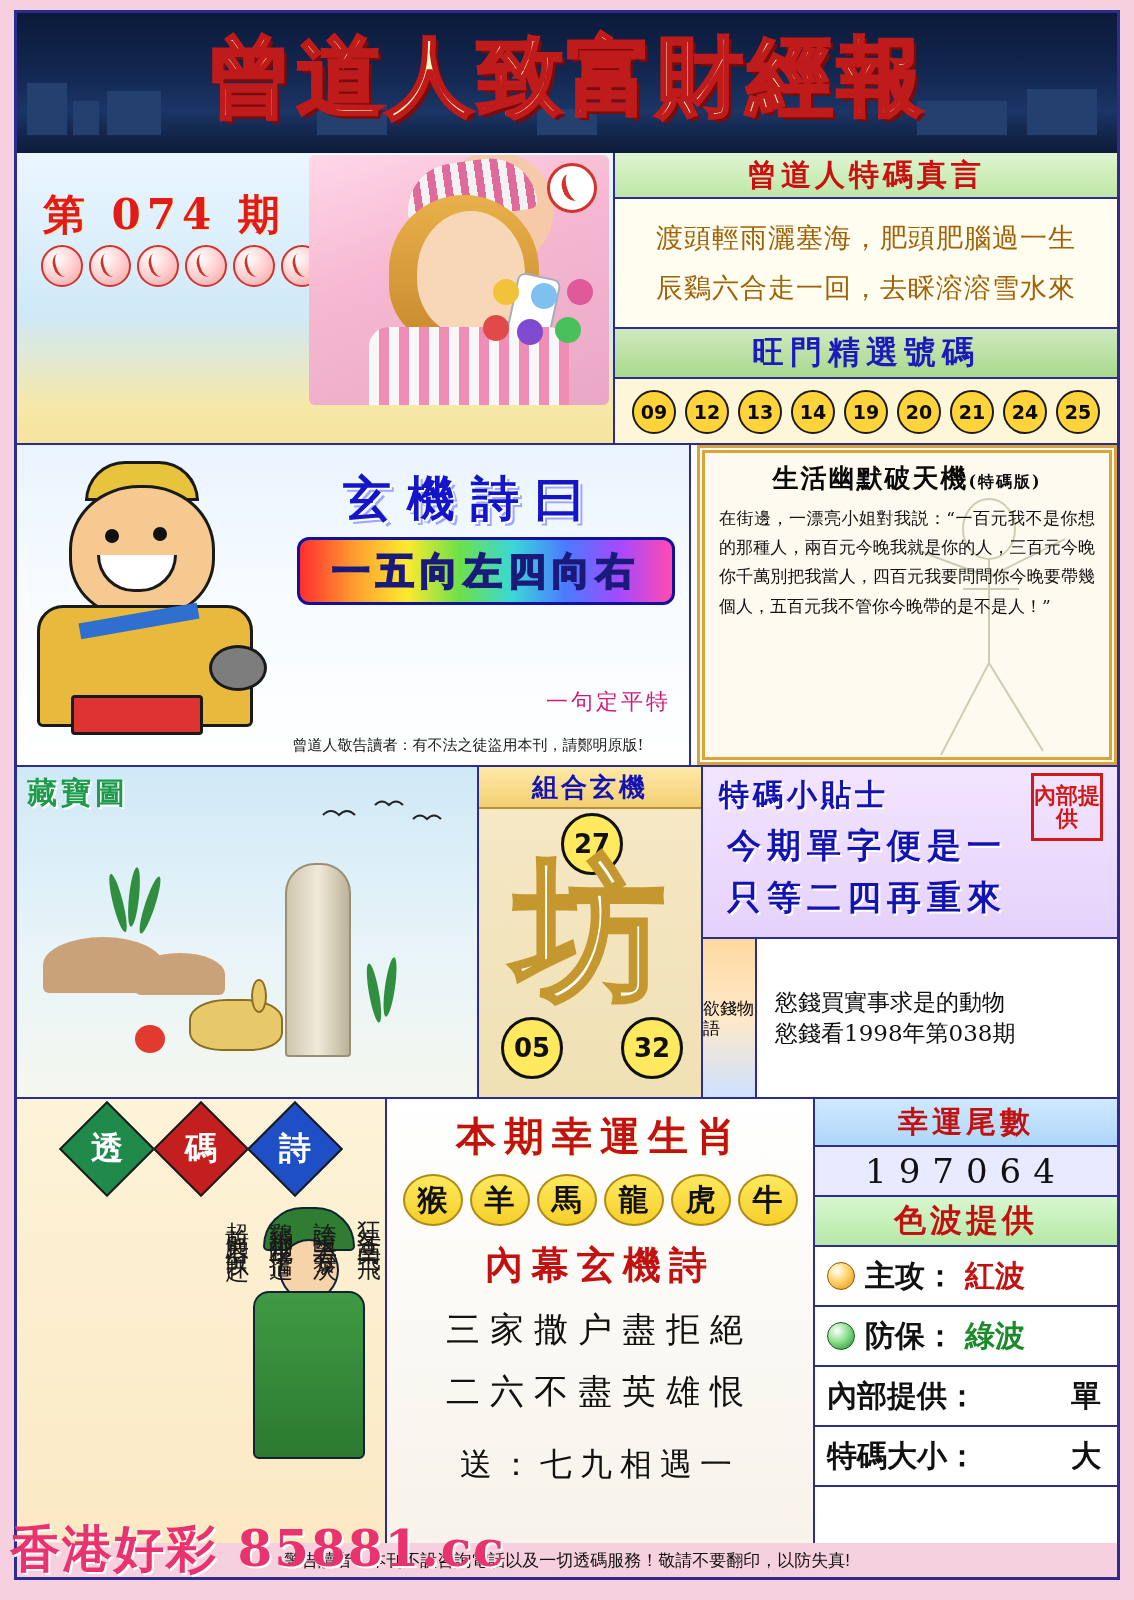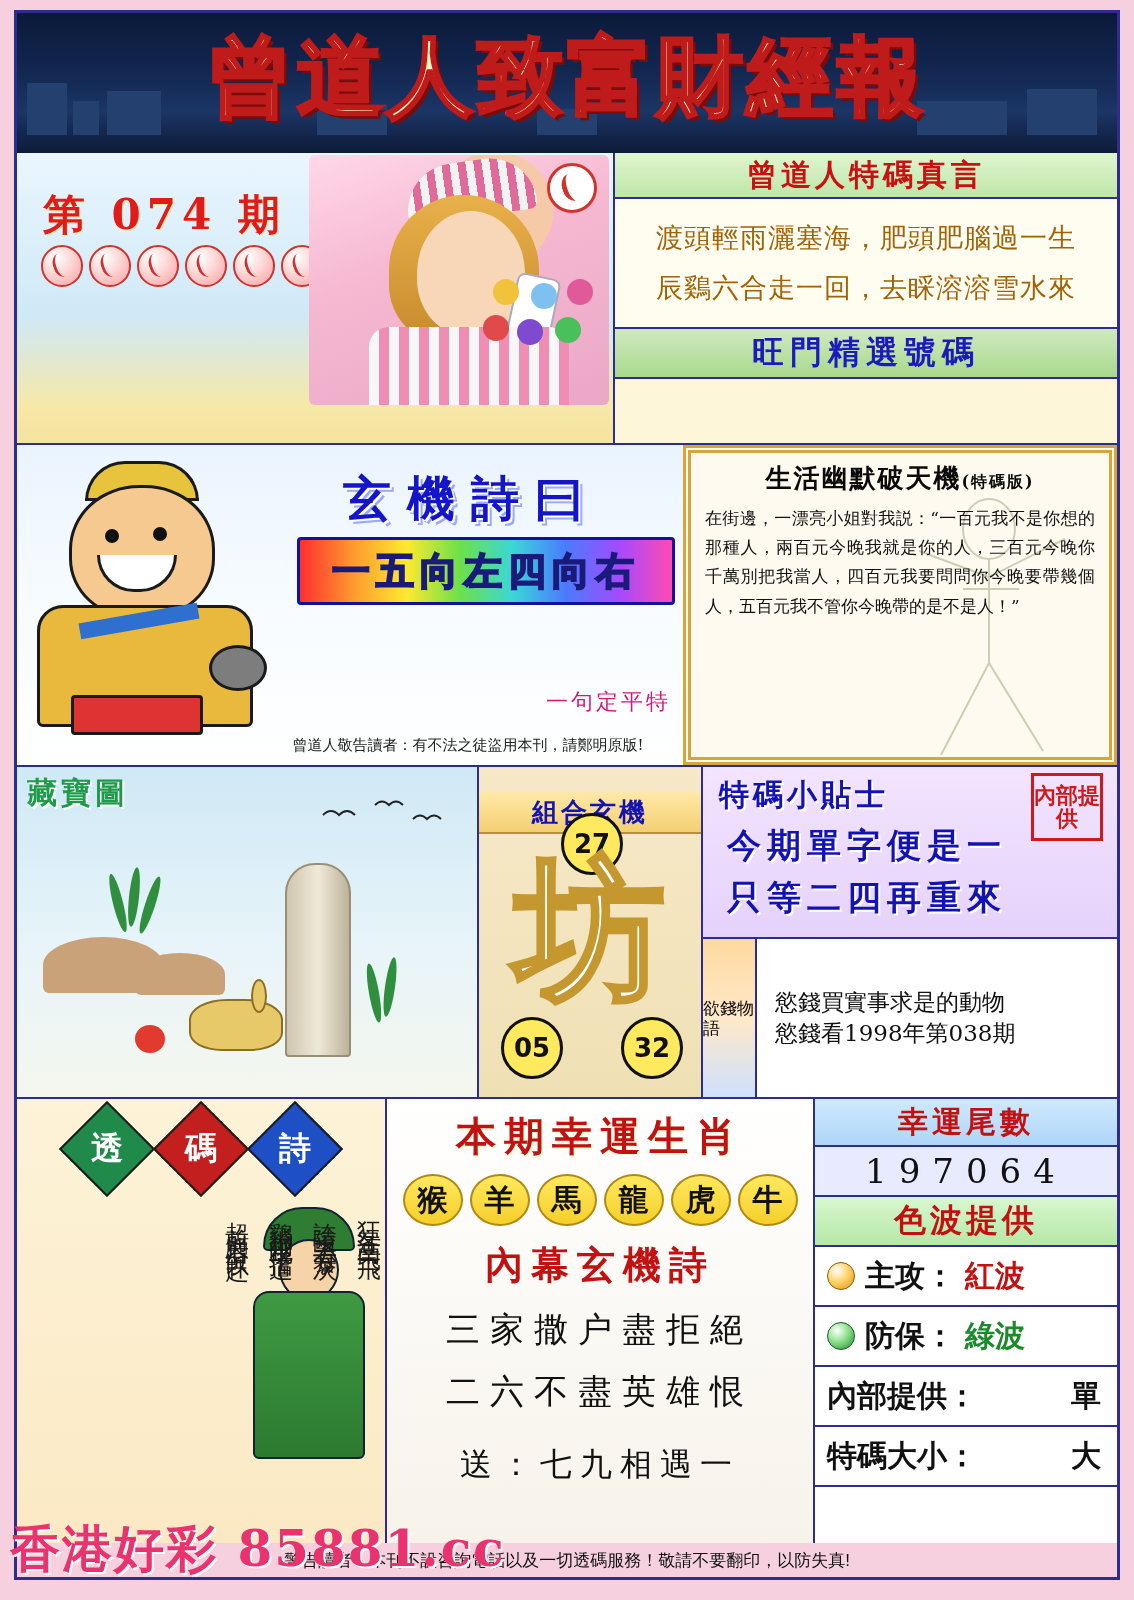--- a/index.html
+++ b/index.html
@@ -149,38 +149,38 @@
 
   .xuanji{
     position:absolute;left:246px;top:22px;width:416px;text-align:center;
     font-family:"DejaVu Serif", serif;font-weight:bold;font-size:48px;letter-spacing:16px;
     color:#1414c8;
     text-shadow:2px 2px 0 #fff,4px 4px 0 #9aa8ff;
   }
   .rainbow{
     position:absolute;left:280px;top:92px;width:372px;height:62px;
     background:linear-gradient(90deg,#ff2f2f,#ff9a2f,#ffe92f,#6de04a,#3ad7d7,#4a7bff,#a44aff,#ff4ab0);
-    border:3px solid #11119a;border-radius:4px;
+    border:3px solid #11119a;border-radius:12px;
     display:flex;align-items:center;justify-content:center;
   }
   .rainbow span{
     font-family:"DejaVu Serif", serif;font-weight:bold;font-size:38px;letter-spacing:6px;
     color:#ffffff;-webkit-text-stroke:2px #1a1a7a;
   }
   .oneline{
     position:absolute;right:18px;bottom:48px;
     font-family:"DejaVu Serif", serif;font-size:22px;color:#d01a7a;letter-spacing:3px;
   }
   .notice{
     position:absolute;left:236px;bottom:10px;width:430px;text-align:center;
     font-family:"DejaVu Serif", serif;font-size:15px;color:#222;
   }
 
   .humor{
-    position:absolute;left:666px;top:0;right:0;height:320px;
+    position:absolute;left:680px;top:0;right:0;height:320px;
     background:#fffaf0;
     border:8px double #d8a53a;
     box-sizing:border-box;
     overflow:hidden;
   }
   .humor h3{
     margin:8px 0 4px;text-align:center;
     font-family:"DejaVu Serif", serif;font-size:26px;color:#0a0a0a;letter-spacing:2px;
   }
   .humor h3 small{font-size:16px;}
@@ -218,21 +218,20 @@
     position:absolute;left:462px;top:0;width:222px;height:330px;
     background:linear-gradient(180deg,#f7e9c8,#efe0b4);
     border-right:2px solid #2d2d8f;
     overflow:hidden;
   }
   .combo .chead{
     height:40px;background:linear-gradient(180deg,#ffe9a8,#f3cf72);
     display:flex;align-items:center;justify-content:center;
     font-family:"DejaVu Serif", serif;font-weight:bold;font-size:26px;color:#1313b4;letter-spacing:3px;
     border-bottom:2px solid #b98f36;
-    margin-top:25px;
   }
   .combo .bigword{
     position:absolute;left:0;top:86px;width:100%;text-align:center;
     font-family:"DejaVu Serif", serif;font-weight:bold;font-size:150px;line-height:1;
     color:#ffffff;-webkit-text-stroke:4px #c4982f;
   }
   .cball{
     position:absolute;width:56px;height:56px;border-radius:50%;
     background:#fff;border:3px solid #111;
     display:flex;align-items:center;justify-content:center;
@@ -434,20 +433,31 @@
       <div class="hk-title">香港六合彩信息預猜</div>
     </div>
 
     <div class="topright">
       <div class="tr-head">曾道人特碼真言</div>
       <div class="tr-poem">
         <div>渡頭輕雨灑塞海，肥頭肥腦過一生</div>
         <div>辰鷄六合走一回，去睬溶溶雪水來</div>
       </div>
       <div class="tr-head2">旺門精選號碼</div>
+      <div class="tr-nums">
+        <div class="numball" style="background:#ffd43a">09</div>
+        <div class="numball" style="background:#ffd43a">12</div>
+        <div class="numball" style="background:#ffd43a">13</div>
+        <div class="numball" style="background:#ffd43a">14</div>
+        <div class="numball" style="background:#ffd43a">19</div>
+        <div class="numball" style="background:#ffd43a">20</div>
+        <div class="numball" style="background:#ffd43a">21</div>
+        <div class="numball" style="background:#ffd43a">24</div>
+        <div class="numball" style="background:#ffd43a">25</div>
+      </div>
     </div>
   </div>
 
   <div class="midband">
     <div class="poem-left">
       <div class="oldman">
         <div class="om-hat"></div>
         <div class="om-head"></div>
         <div class="om-eye" style="left:78px;top:74px"></div>
         <div class="om-eye" style="left:126px;top:72px"></div>

